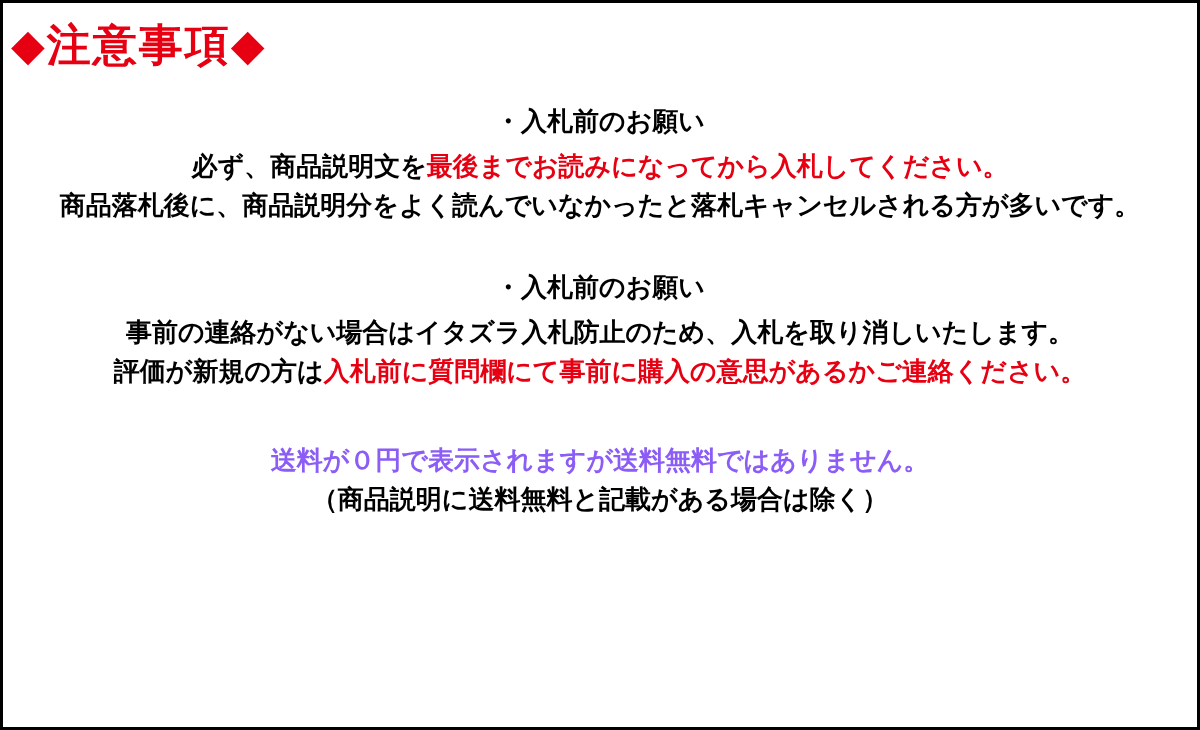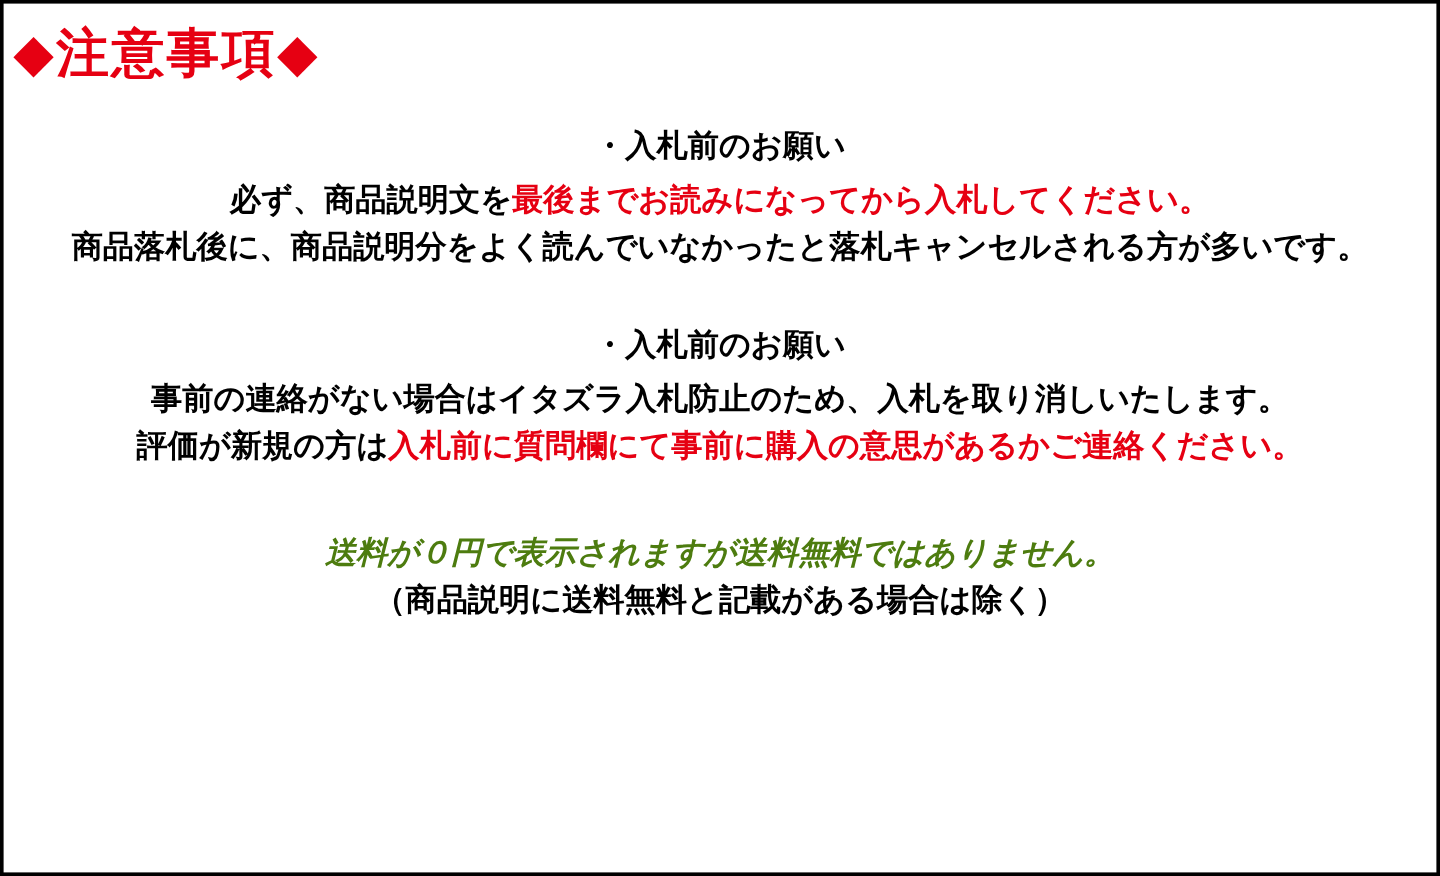--- a/index.html
+++ b/index.html
@@ -52,22 +52,21 @@
     white-space: nowrap;
   }
   .line {
     font-size: 26px;
     font-weight: bold;
     color: #000000;
     line-height: 1.5;
     white-space: nowrap;
   }
   .line.red {
-    color: #4d7c0f;
-    font-style: italic;
+    color: #8b5cf6;
   }
   .red-seg {
     color: #e60012;
   }
   .gap-lg { height: 44px; }
   .gap-sm { height: 6px; }
   .s1-head { margin-top: 30px; }
 </style>
 </head>
 <body>

